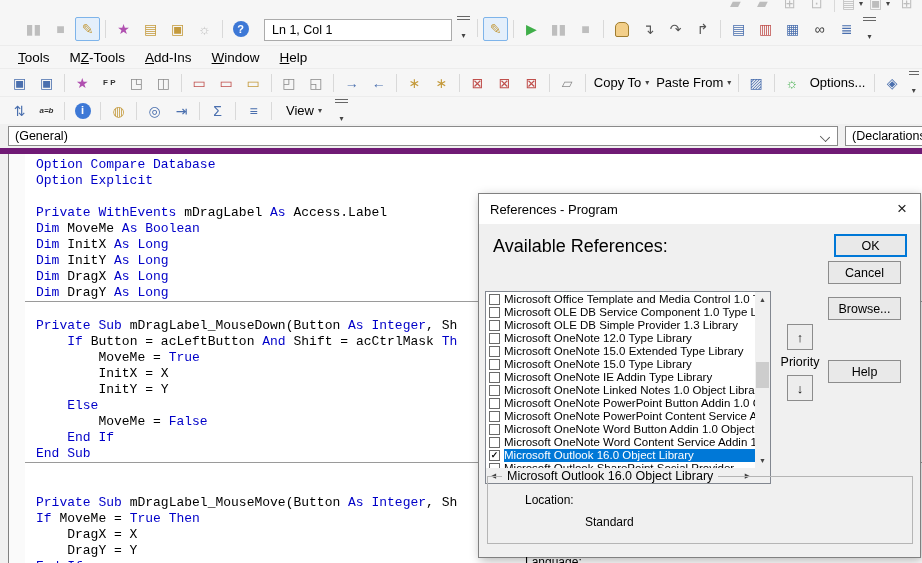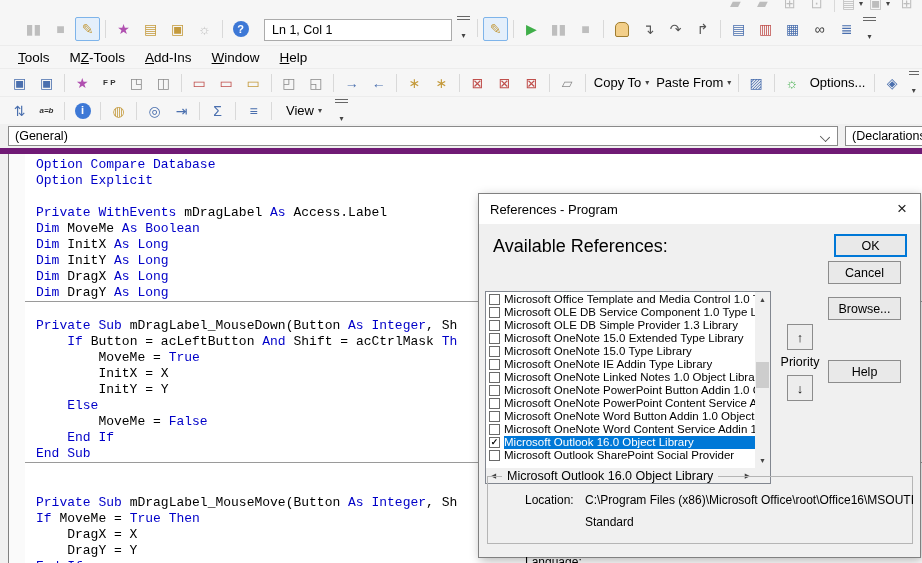--- a/index.html
+++ b/index.html
@@ -370,20 +370,24 @@
             <div class="ref-item">
               <span class="cb"></span>
               <span class="lbl">Microsoft OLE DB Service Component 1.0 Type Librar</span>
             </div>
             <div class="ref-item">
               <span class="cb"></span>
               <span class="lbl">Microsoft OLE DB Simple Provider 1.3 Library</span>
             </div>
             <div class="ref-item">
               <span class="cb"></span>
+              <span class="lbl">Microsoft OneNote 12.0 Type Library</span>
+            </div>
+            <div class="ref-item">
+              <span class="cb"></span>
               <span class="lbl">Microsoft OneNote 15.0 Extended Type Library</span>
             </div>
             <div class="ref-item">
               <span class="cb"></span>
               <span class="lbl">Microsoft OneNote 15.0 Type Library</span>
             </div>
             <div class="ref-item">
               <span class="cb"></span>
               <span class="lbl">Microsoft OneNote IE Addin Type Library</span>
             </div>
@@ -434,20 +438,19 @@
       <div class="btn" id="btn-browse">Browse...</div>
       <div class="btn" id="btn-help">Help</div>
 
       <div class="pri-btn" id="pri-up">↑</div>
       <div id="pri-label">Priority</div>
       <div class="pri-btn" id="pri-down">↓</div>
 
       <div id="groupbox">
         <div id="gb-legend">Microsoft Outlook 16.0 Object Library</div>
         <div class="gb-row" id="loc-label">Location:</div>
-        <div class="gb-row" id="loc-value">C:\Program Files (x86)\Microsoft Office\root\Office16\MSOUTI</div>
         <div class="gb-row" id="lang-label">Language:</div>
         <div class="gb-row" id="lang-value">Standard</div>
       </div>
     </div>
   </div>
 
 </div>
 
 </body></html>

